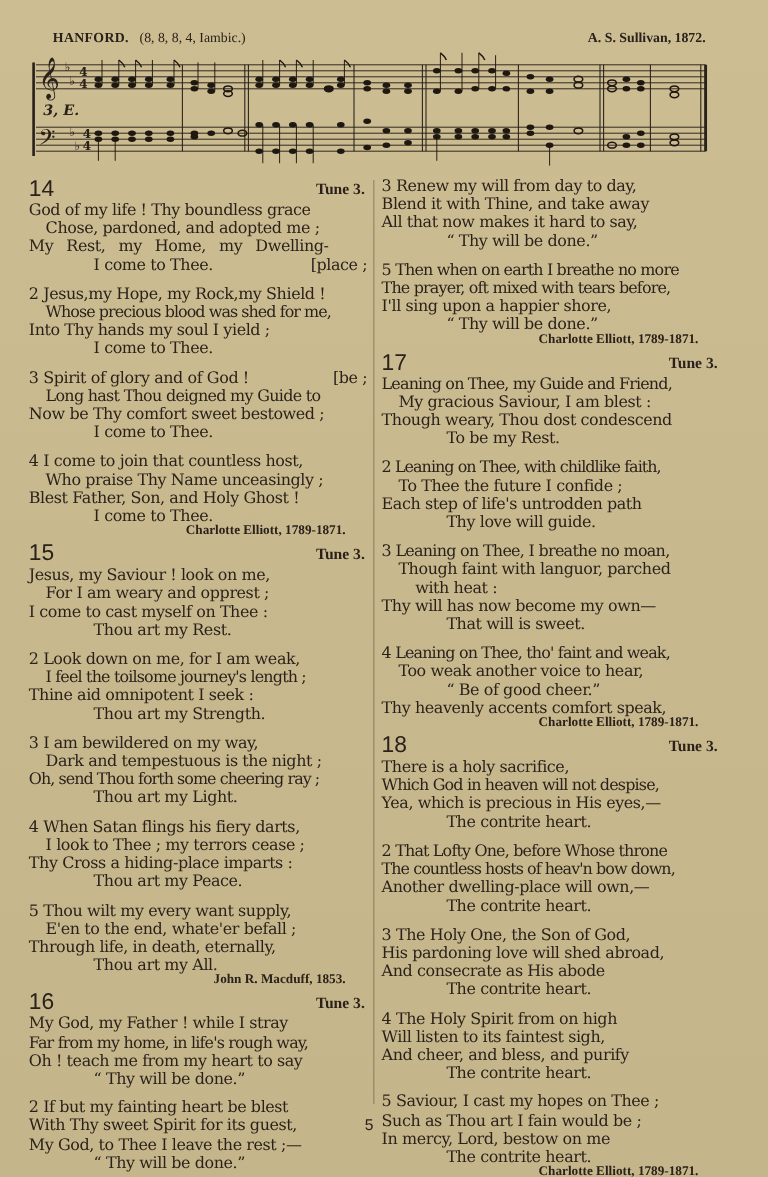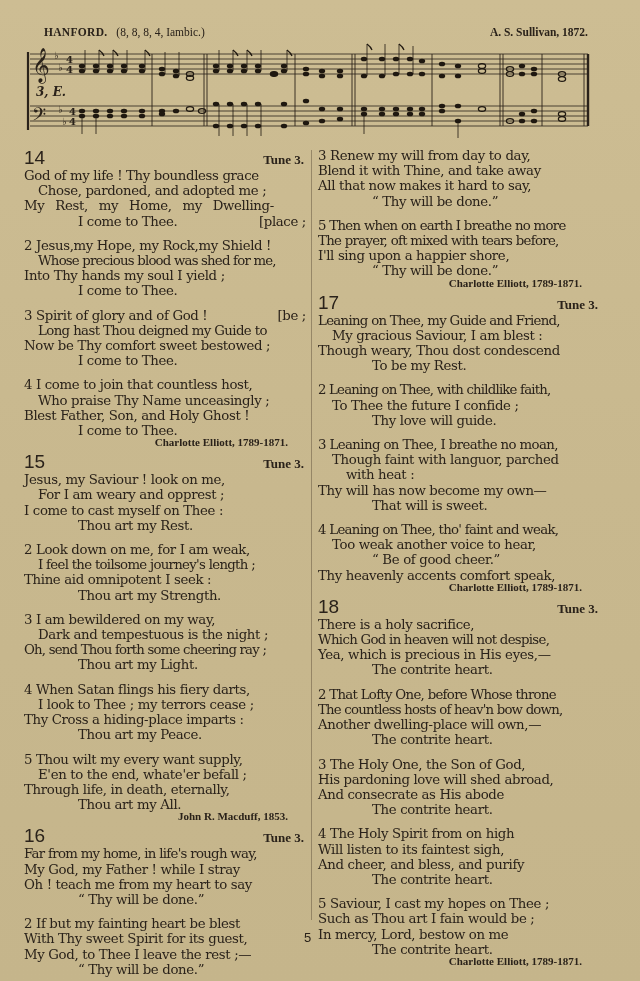--- a/index.html
+++ b/index.html
@@ -25,21 +25,21 @@
   .score { position: absolute; top: 42px; left: 22px; width: 570px; height: 100px; }
   .col { position: absolute; top: 148px; }
   .col.left { left: 24px; width: 282px; }
   .col.right { left: 318px; width: 282px; }
   .divider {
     position: absolute; left: 311px; top: 150px; width: 1px; height: 770px;
     background: #6b5c45; opacity: 0.55;
   }
   .hymn-num {
     font-family: "Liberation Sans", sans-serif; font-size: 19px; font-weight: normal;
-    line-height: 20px; display: flex; justify-content: space-between; align-items: center;
+    line-height: 20px; display: flex; justify-content: space-between; align-items: flex-start;
   }
   .tune-label {
     font-family: "Liberation Serif", serif; font-size: 13px; font-weight: bold;
     margin-right: 2px; margin-bottom: -4px;
   }
   .verse { margin: 0 0 9px 0; }
   .line {
     font-size: 13.3px; line-height: 15.2px; white-space: nowrap;
     font-family: "DejaVu Serif", serif; letter-spacing: -0.35px;
   }
@@ -355,22 +355,22 @@
       </div>
       <div class="author">John R. Macduff, 1853.</div>
     </div>
 
     <div>
       <div class="hymn-num">
         <span>16</span>
         <span class="tune-label">Tune 3.</span>
       </div>
       <div class="verse">
+        <div class="line l1">My God, my Father ! while I stray</div>
         <div class="line l1" style="letter-spacing:-0.7px">Far from my home, in life's rough way,</div>
-        <div class="line l1">My God, my Father ! while I stray</div>
         <div class="line l3">Oh ! teach me from my heart to say</div>
         <div class="line l4">“ Thy will be done.”</div>
       </div>
       <div class="verse">
         <div class="line l1">2 If but my fainting heart be blest</div>
         <div class="line l1">With Thy sweet Spirit for its guest,</div>
         <div class="line l3">My God, to Thee I leave the rest ;—</div>
         <div class="line l4">“ Thy will be done.”</div>
       </div>
     </div>
@@ -403,20 +403,21 @@
       </div>
       <div class="verse">
         <div class="line l1" style="letter-spacing:-0.7px">Leaning on Thee, my Guide and Friend,</div>
         <div class="line l2">My gracious Saviour, I am blest :</div>
         <div class="line l1">Though weary, Thou dost condescend</div>
         <div class="line l4">To be my Rest.</div>
       </div>
       <div class="verse">
         <div class="line l1" style="letter-spacing:-0.8px">2 Leaning on Thee, with childlike faith,</div>
         <div class="line l2">To Thee the future I confide ;</div>
+        <div class="line l1">Each step of life's untrodden path</div>
         <div class="line l4">Thy love will guide.</div>
       </div>
       <div class="verse">
         <div class="line l1" style="letter-spacing:-0.6px">3 Leaning on Thee, I breathe no moan,</div>
         <div class="line l2">Though faint with languor, parched</div>
         <div class="line l5">with heat :</div>
         <div class="line l1">Thy will has now become my own—</div>
         <div class="line l4">That will is sweet.</div>
       </div>
       <div class="verse" style="margin-bottom:0">

